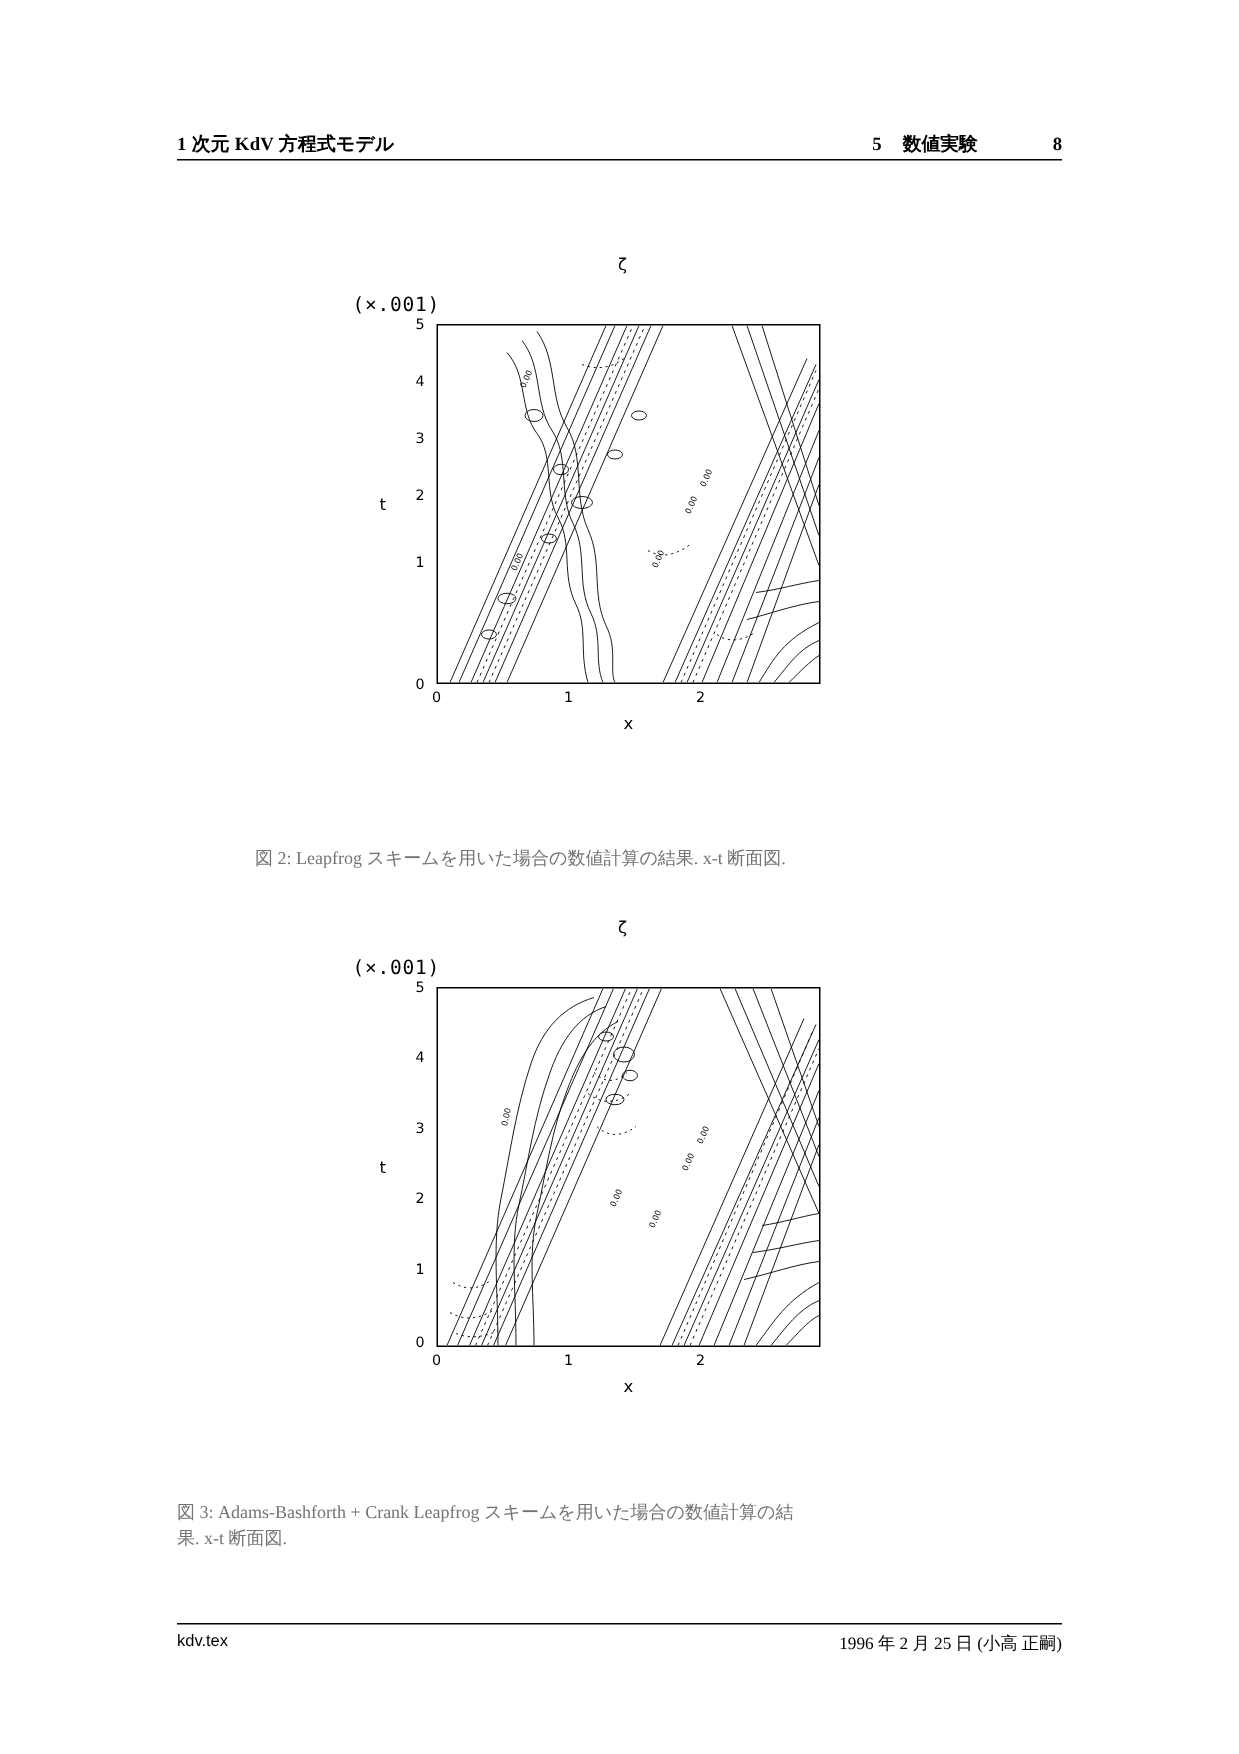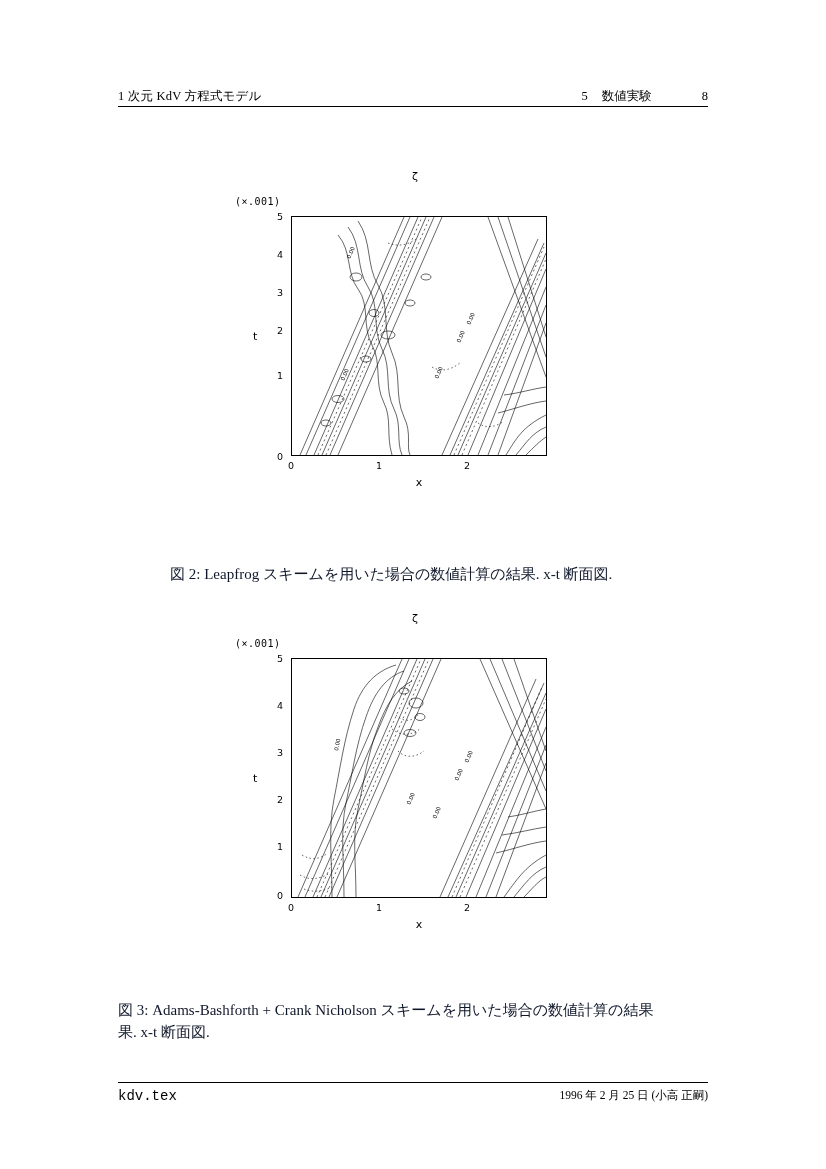--- a/index.html
+++ b/index.html
@@ -21,21 +21,21 @@
     width: 826px;
     height: 1169px;
   }
   
   .runhead {
     position: absolute;
     left: 118px;
     top: 88px;
     width: 590px;
     font-size: 12.5px;
-    font-weight: normal;
+    font-weight: bold;
     display: flex;
     align-items: baseline;
   }
   .runhead .left {
     flex: 0 0 auto;
     letter-spacing: 0.2px;
   }
   .runhead .spacer { flex: 1 1 auto; }
   .runhead .sec-num { margin-right: 14px; }
   .runhead .sec-title { margin-right: 50px; }
@@ -45,46 +45,46 @@
     left: 118px;
     top: 106px;
     width: 590px;
     height: 1px;
     background: #000;
   }
   
   .figblock { position: absolute; left: 0; width: 826px; }
   .fig-caption {
     position: absolute;
-    font-size: 15px;
+    font-size: 12px;
     line-height: 1.45;
     width: 590px;
     left: 118px;
-    color: #0f172a;
+    color: #737373;
   }
   .plot-wrap {
     position: absolute;
     left: 225px;
     width: 380px;
     height: 330px;
   }
   .plot-title {
     position: absolute;
     top: 0px;
     left: 0;
     width: 380px;
     text-align: center;
     font-size: 11px;
     font-family: "DejaVu Sans", sans-serif;
   }
   .plot-units {
     position: absolute;
     top: 26px;
     left: 10px;
-    font-size: 10px;
+    font-size: 13px;
     font-family: "DejaVu Sans Mono", monospace;
     letter-spacing: 0.5px;
   }
   .axis-box {
     position: absolute;
     left: 66px;
     top: 46px;
     width: 256px;
     height: 240px;
     border: 1px solid #000;
@@ -134,21 +134,21 @@
   }
   .footer {
     position: absolute;
     left: 118px;
     top: 1088px;
     width: 590px;
     font-size: 11.5px;
     display: flex;
     justify-content: space-between;
   }
-  .mono { font-family: Liberation Mono, monospace; font-size: 14px; }
+  .mono { font-family: Liberation Sans, sans-serif; font-size: 11px; }
 </style>
 </head>
 <body>
 
 <div class="page">
 
   <div class="runhead">
     <span class="left">1 次元 KdV 方程式モデル</span>
     <span class="spacer"></span>
     <span class="sec-num">5</span>
@@ -318,21 +318,21 @@
             <text x="46" y="92" transform="rotate(-78 46 92)">0.00</text>
             <text x="176" y="104" transform="rotate(-66 176 104)">0.00</text>
             <text x="166" y="122" transform="rotate(-66 166 122)">0.00</text>
             <text x="144" y="160" transform="rotate(-66 144 160)">0.00</text>
             <text x="118" y="146" transform="rotate(-66 118 146)">0.00</text>
           </g>
         </svg>
       </div>
     </div>
     <div class="fig-caption" style="top:388px;">
-      <span>図 3: Adams-Bashforth + Crank Nicholson スキームを用いた場合の数値計算の結果</span>
+      <span>図 3: Adams-Bashforth + Crank Leapfrog スキームを用いた場合の数値計算の結</span>
       <br>
       <span>果. x-t 断面図.</span>
     </div>
   </div>
 
   <div class="rule-bot"></div>
   <div class="footer">
     <span class="mono">kdv.tex</span>
     <span>1996 年 2 月 25 日 (小高 正嗣)</span>
   </div>

